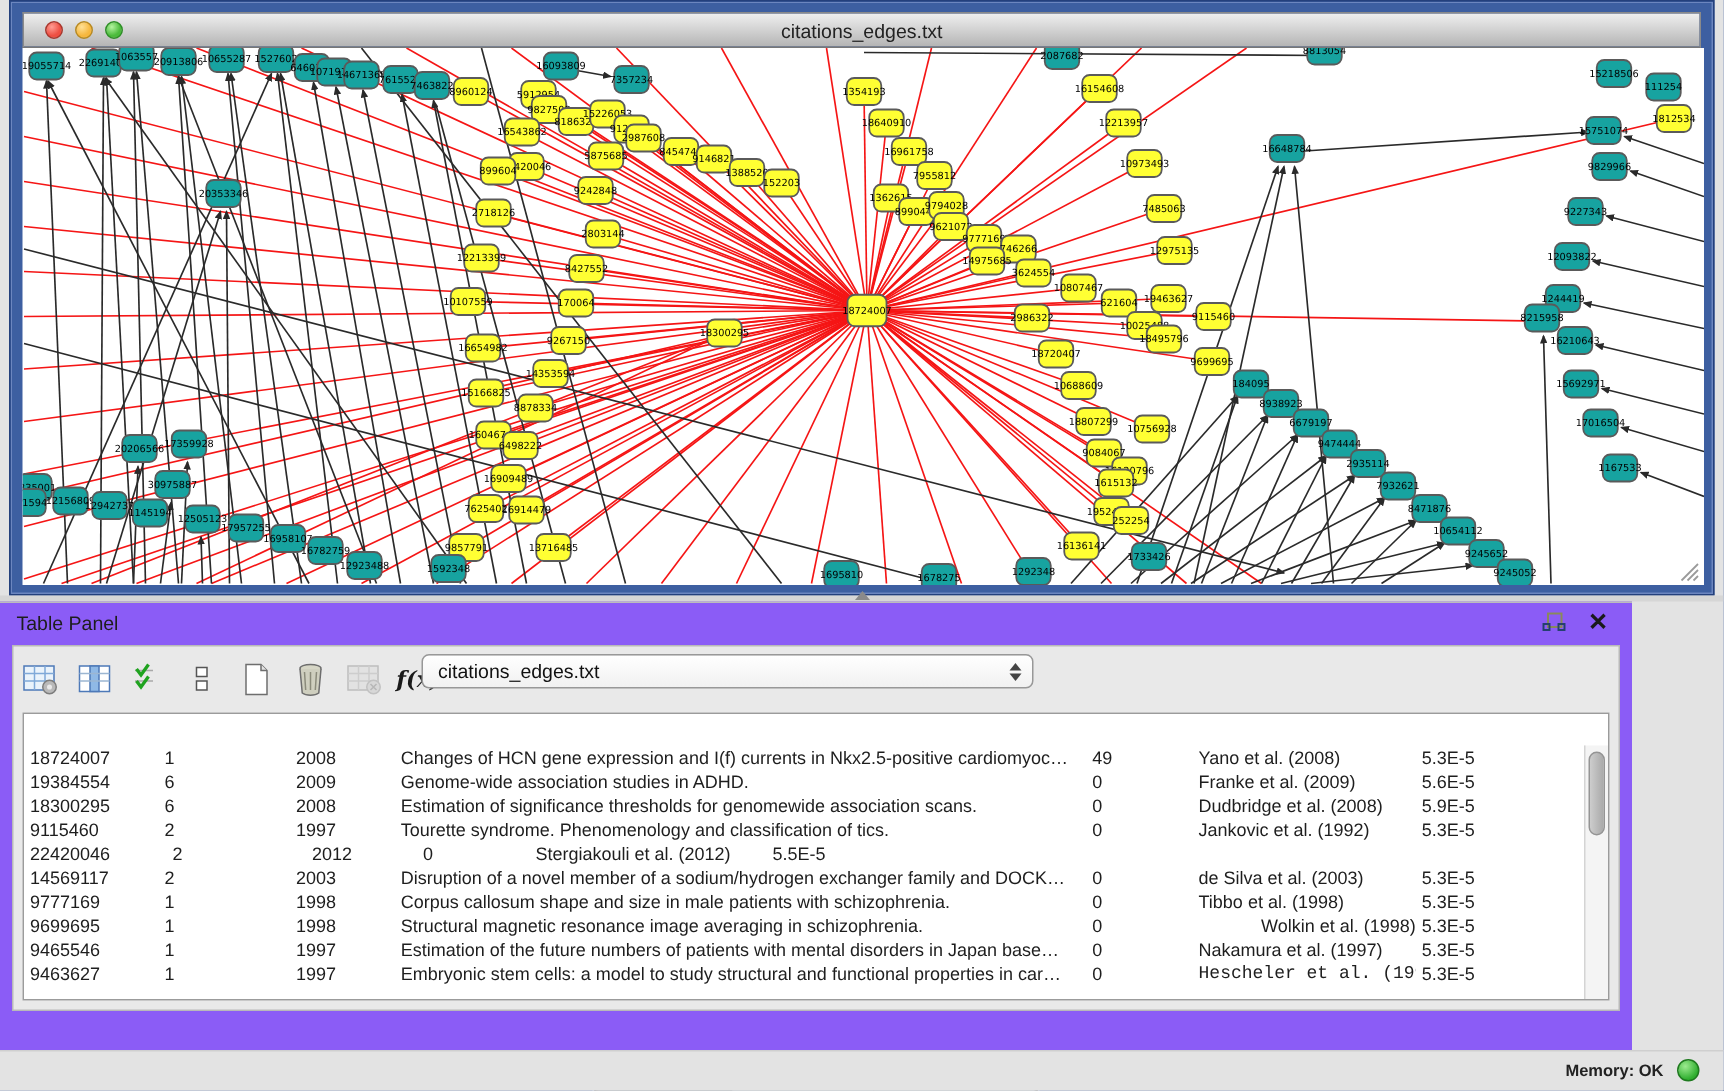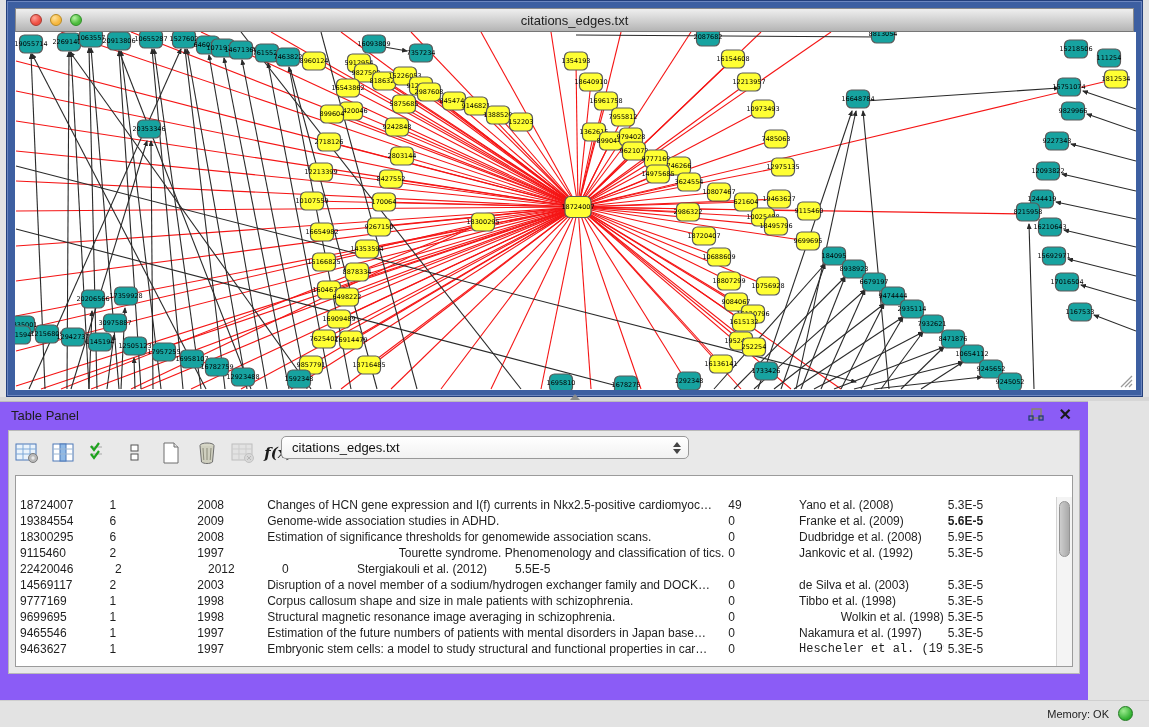--- a/index.html
+++ b/index.html
@@ -62,21 +62,21 @@
     background:linear-gradient(90deg,#cdcdcd,#a9a9a9);border:1px solid #949494;box-sizing:border-box;}
 
   .tabsbar{position:absolute;left:0;right:0;top:275px;height:22px;display:flex;justify-content:center;}
   .segments{display:flex;height:20px;border:1px solid #949494;border-radius:5px;overflow:hidden;background:#fbfbfb;
     box-shadow:0 1px 0 rgba(255,255,255,.7);}
   .seg{font-size:13px;padding:0 14px;line-height:19px;color:#111;border-right:1px solid #b5b5b5;cursor:default;}
   .seg:last-child{border-right:none;}
   .seg.active{background:linear-gradient(#8e8e8e,#6f6f6f);color:#ececec;}
 
   .statusbar{position:absolute;left:0;top:700px;width:1149px;height:27px;background:#e3e3e3;border-top:1px solid #cfcfcf;box-sizing:border-box;}
-  .mem-label{position:absolute;right:40px;top:7px;font-size:11px;color:#222;}
+  .mem-label{position:absolute;right:40px;top:7px;font-size:11px;color:#222;font-weight:bold;}
   .mem-led{position:absolute;right:16px;top:5px;width:15px;height:15px;border-radius:50%;
     background:radial-gradient(circle at 35% 30%,#9ceb8f,#2fae2f 70%);border:1px solid #1f7a1f;box-sizing:border-box;}
 </style>
 </head>
 <body>
 
 <div class="stage">
 
   <div class="net-window">
     <div class="titlebar">
@@ -888,36 +888,36 @@
               <div class="g-cell" style="width: 158px;">Yano et al. (2008)</div>
               <div class="g-cell" style="width: 119px;">5.3E-5</div>
             </div>
             <div class="g-row">
               <div class="g-cell" style="width: 95px;">19384554</div>
               <div class="g-cell" style="width: 93px;">6</div>
               <div class="g-cell" style="width: 74px;">2009</div>
               <div class="g-cell" style="width: 490px;">Genome-wide association studies in ADHD.</div>
               <div class="g-cell" style="width: 75px;">0</div>
               <div class="g-cell" style="width: 158px;">Franke et al. (2009)</div>
-              <div class="g-cell" style="width: 119px; font-weight: bold;">5.6E-5</div>
+              <div class="g-cell" style="width: 119px;">5.6E-5</div>
             </div>
             <div class="g-row">
               <div class="g-cell" style="width: 95px;">18300295</div>
               <div class="g-cell" style="width: 93px;">6</div>
               <div class="g-cell" style="width: 74px;">2008</div>
               <div class="g-cell" style="width: 490px;">Estimation of significance thresholds for genomewide association scans.</div>
               <div class="g-cell" style="width: 75px;">0</div>
               <div class="g-cell" style="width: 158px;">Dudbridge et al. (2008)</div>
               <div class="g-cell" style="width: 119px;">5.9E-5</div>
             </div>
             <div class="g-row">
               <div class="g-cell" style="width: 95px;">9115460</div>
               <div class="g-cell" style="width: 93px;">2</div>
               <div class="g-cell" style="width: 74px;">1997</div>
-              <div class="g-cell" style="width: 490px; text-align: right;">Tourette syndrome. Phenomenology and classification of tics.</div>
+              <div class="g-cell" style="width: 490px;">Tourette syndrome. Phenomenology and classification of tics.</div>
               <div class="g-cell" style="width: 75px;">0</div>
               <div class="g-cell" style="width: 158px;">Jankovic et al. (1992)</div>
               <div class="g-cell" style="width: 119px;">5.3E-5</div>
             </div>
             <div class="g-row">
               <div class="g-cell" style="width: 95px;">22420046</div>
               <div class="g-cell" style="width: 93px;">2</div>
               <div class="g-cell" style="width: 74px;">2012</div>
               <div class="g-cell" style="width: 75px;">0</div>
               <div class="g-cell" style="width: 158px;">Stergiakouli et al. (2012)</div>

